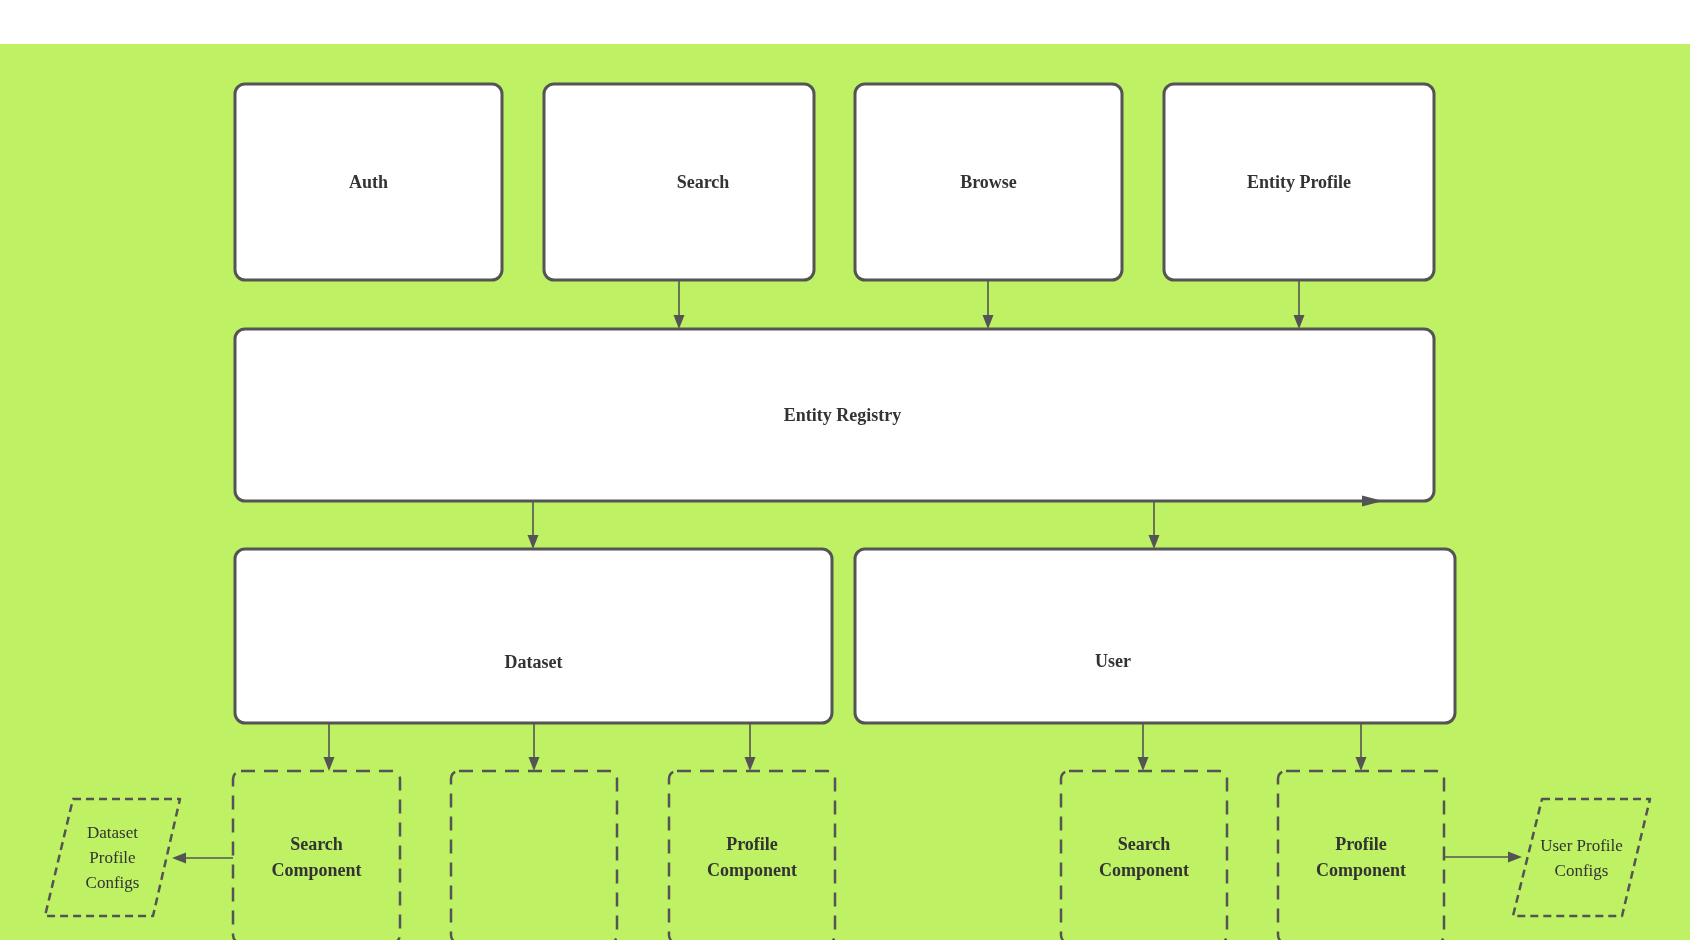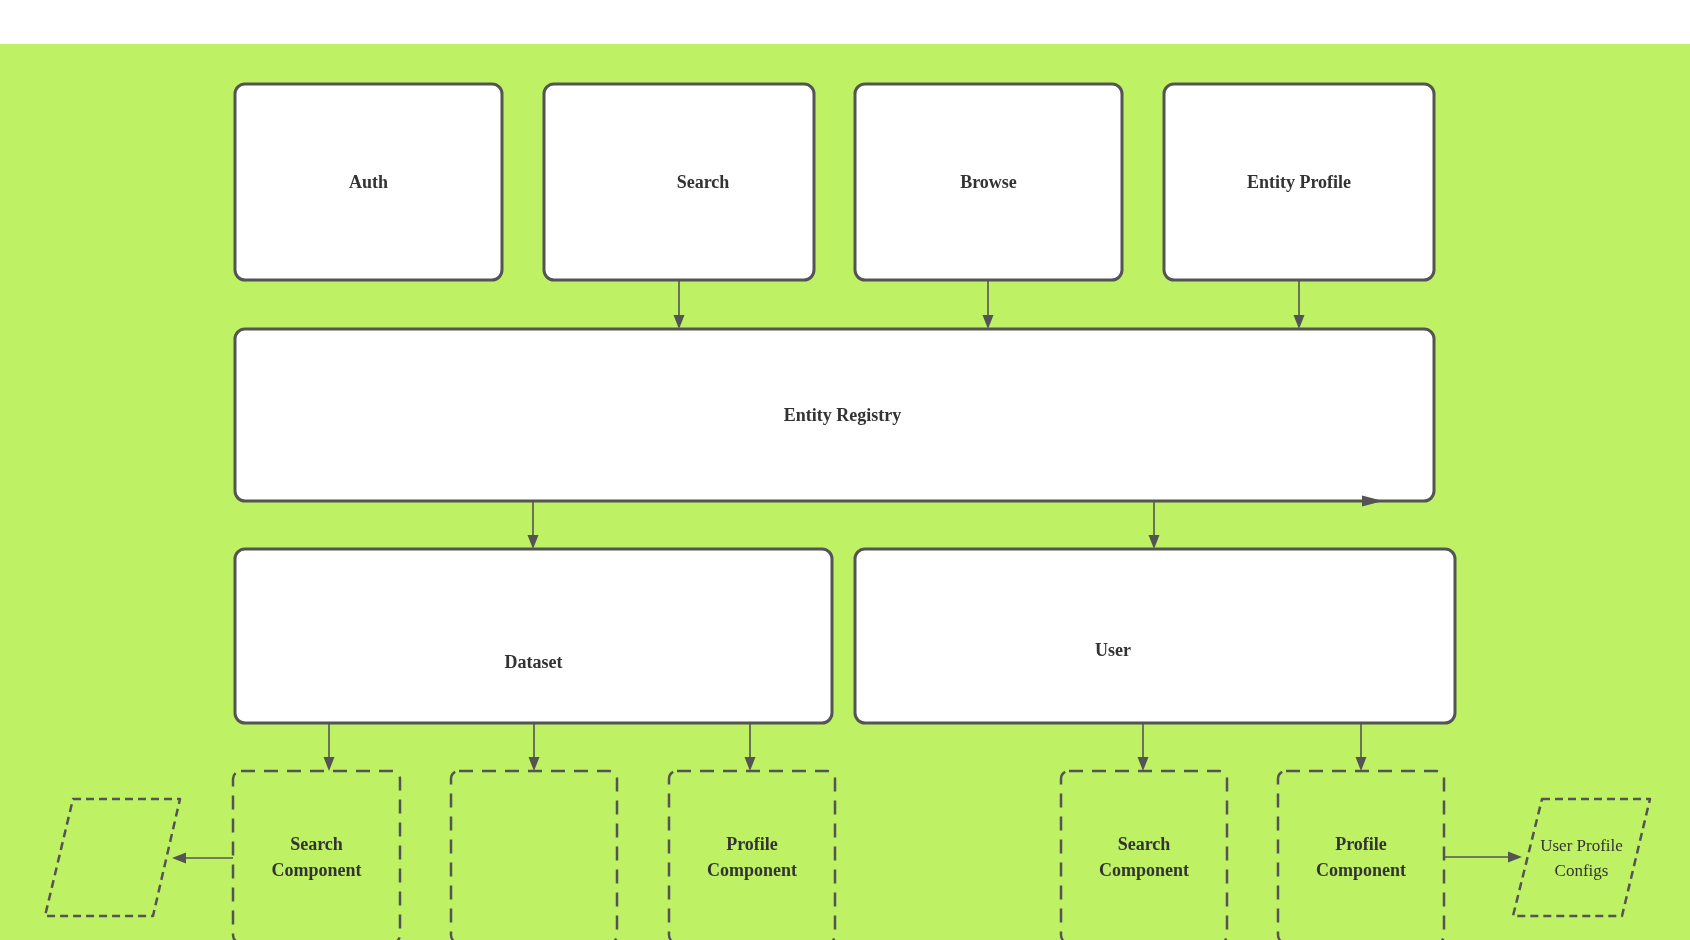--- a/index.html
+++ b/index.html
@@ -135,39 +135,42 @@
   </div>
 
   <div class="lbl" style="left:243px;top:285px;width:1199px;height:172px">
     <span class="txt">Entity Registry</span>
   </div>
 
   <div class="lbl" style="left:235px;top:505px;width:597px;height:226px">
     <span class="txt">Dataset</span>
   </div>
 
-  <div class="lbl" style="left:855px;top:519px;width:516px;height:174px">
+  <div class="lbl" style="left:855px;top:530px;width:516px;height:174px">
     <span class="txt">User</span>
   </div>
 
   <div class="lbl comp" style="left:233px;top:727px;width:167px;height:172px">
     <span class="txt">Search Component</span>
   </div>
 
 
   <div class="lbl comp" style="left:669px;top:727px;width:166px;height:172px">
     <span class="txt">Profile Component</span>
   </div>
 
   <div class="lbl comp" style="left:1061px;top:727px;width:166px;height:172px">
     <span class="txt">Search Component</span>
   </div>
 
   <div class="lbl comp" style="left:1278px;top:727px;width:166px;height:172px">
     <span class="txt">Profile Component</span>
   </div>
 
+  <div class="lbl cfg" style="left:50px;top:755px;width:125px;height:117px">
+    <span class="txt">Dataset Profile Configs</span>
+  </div>
 
   <div class="lbl cfg" style="left:1519px;top:755px;width:125px;height:117px">
     <span class="txt">User Profile Configs</span>
   </div>
 
 </div>
 
 </body></html>

